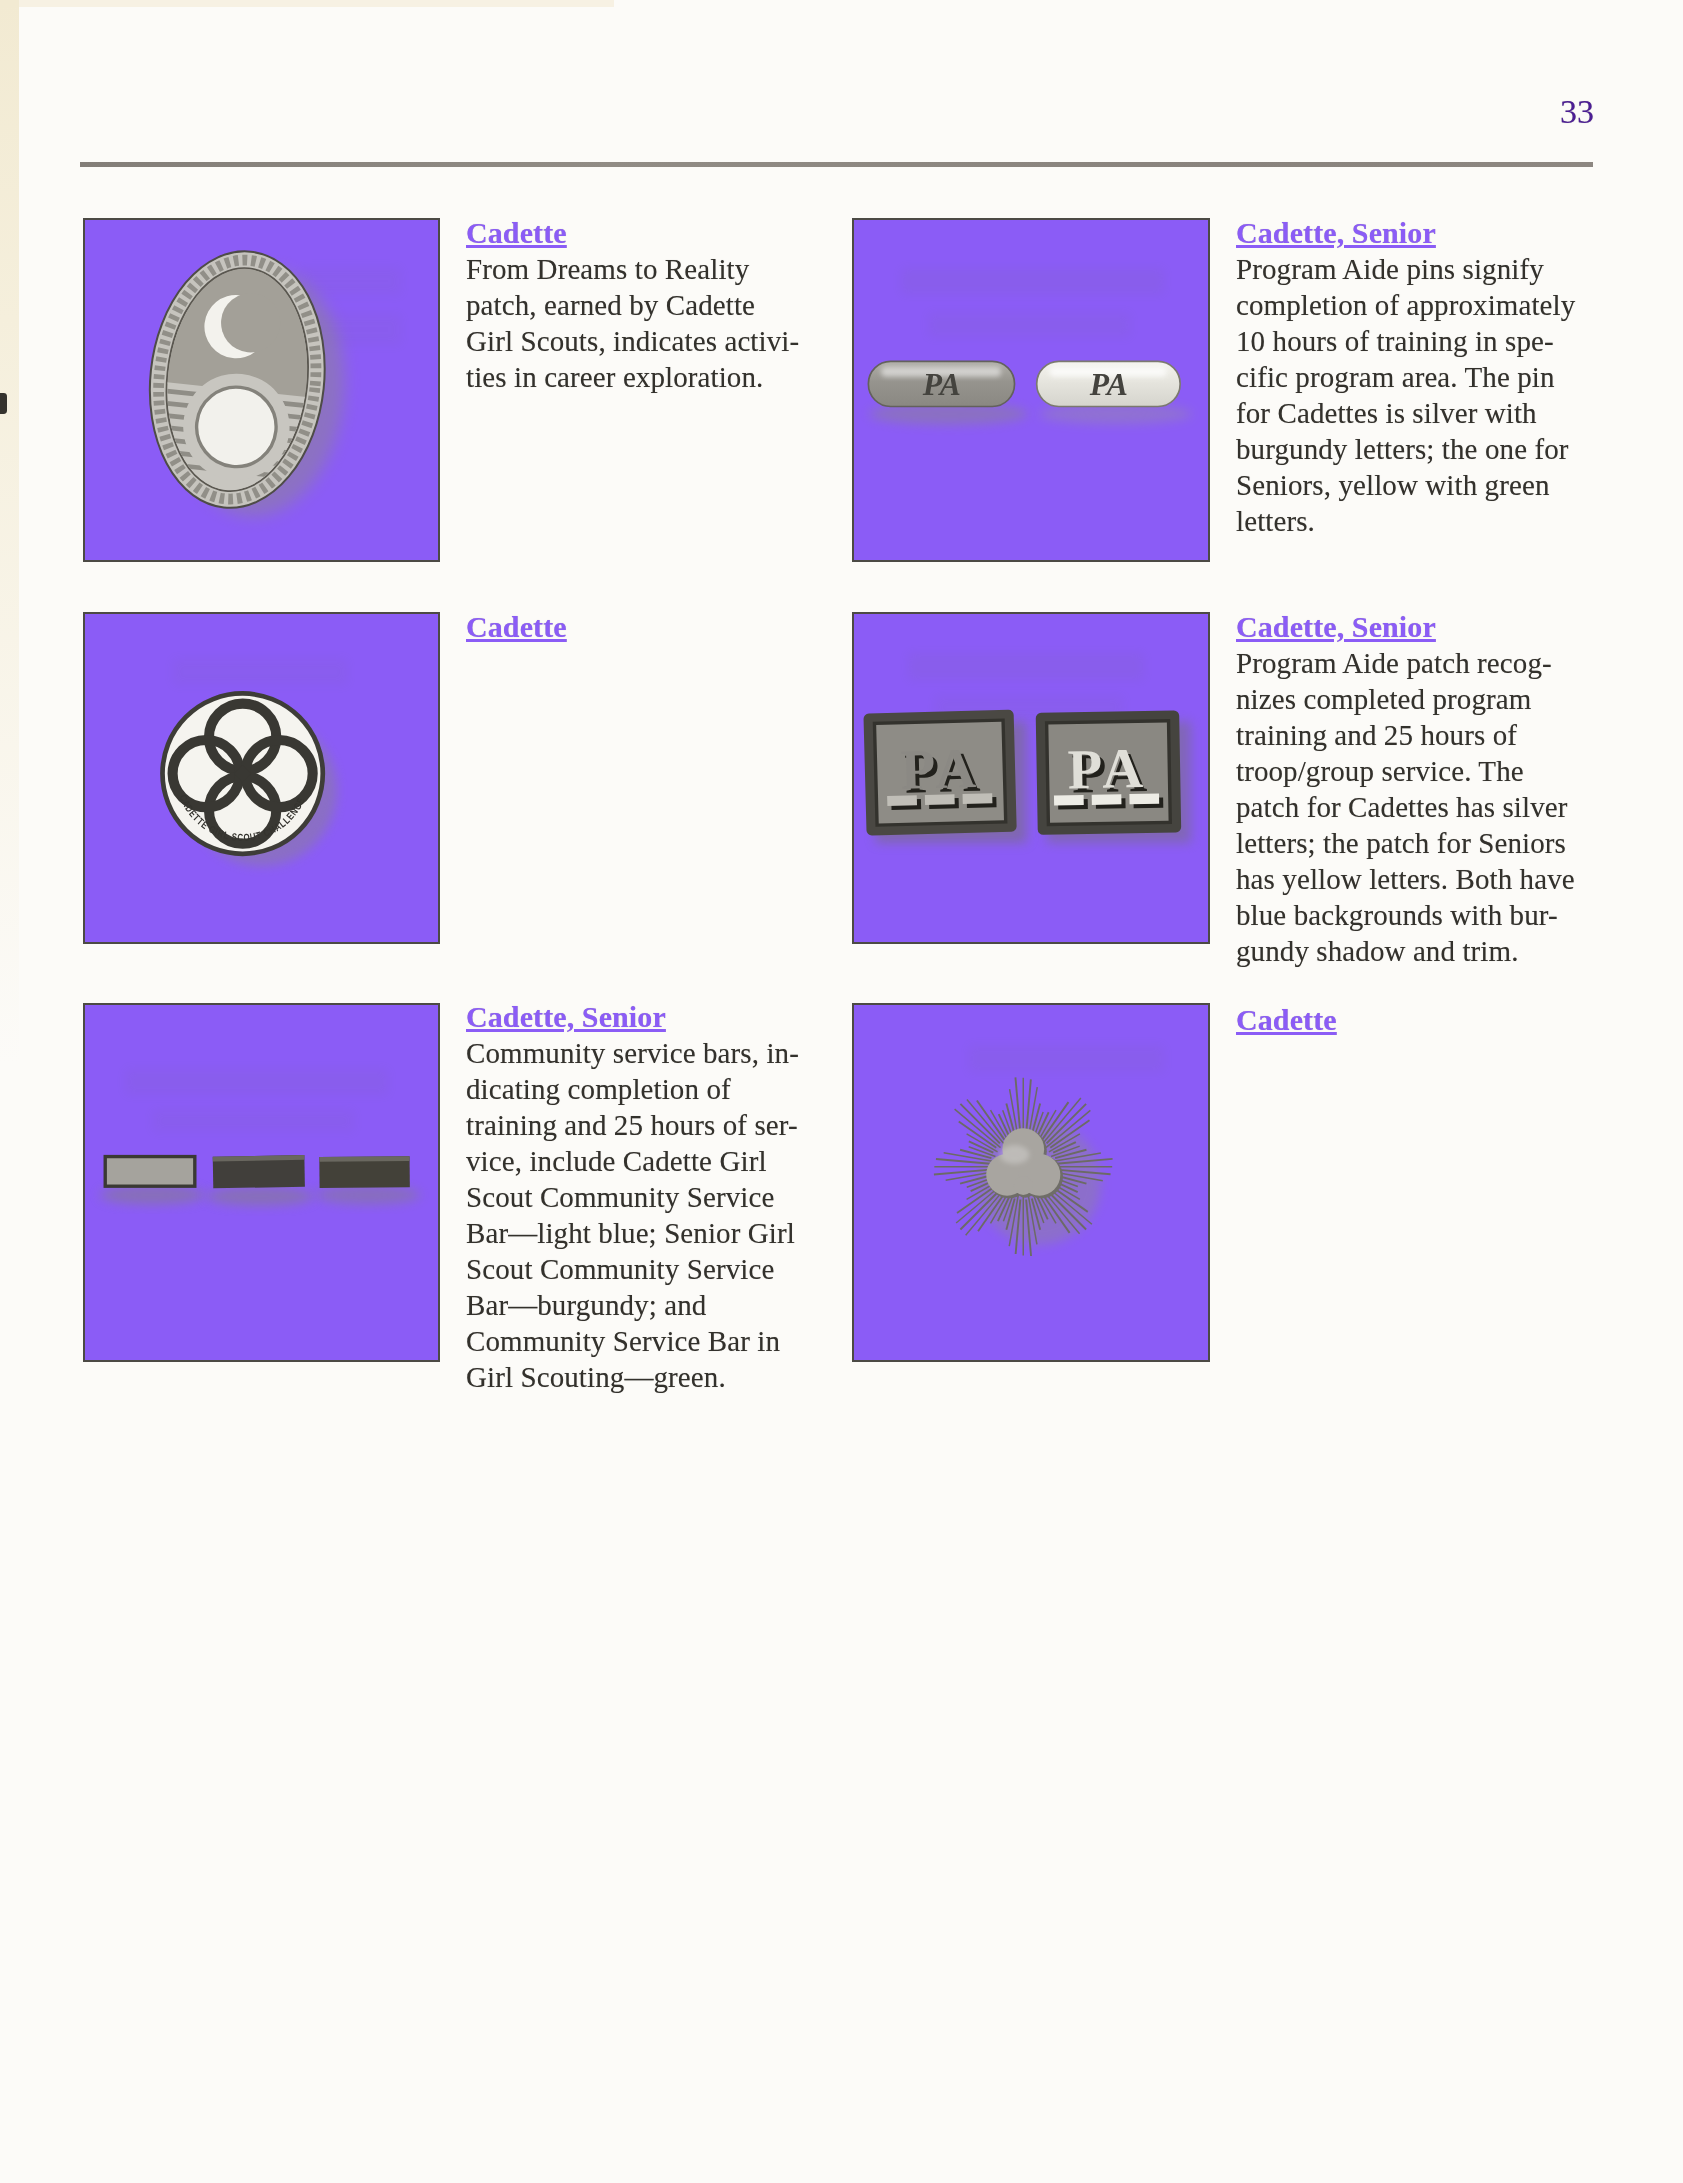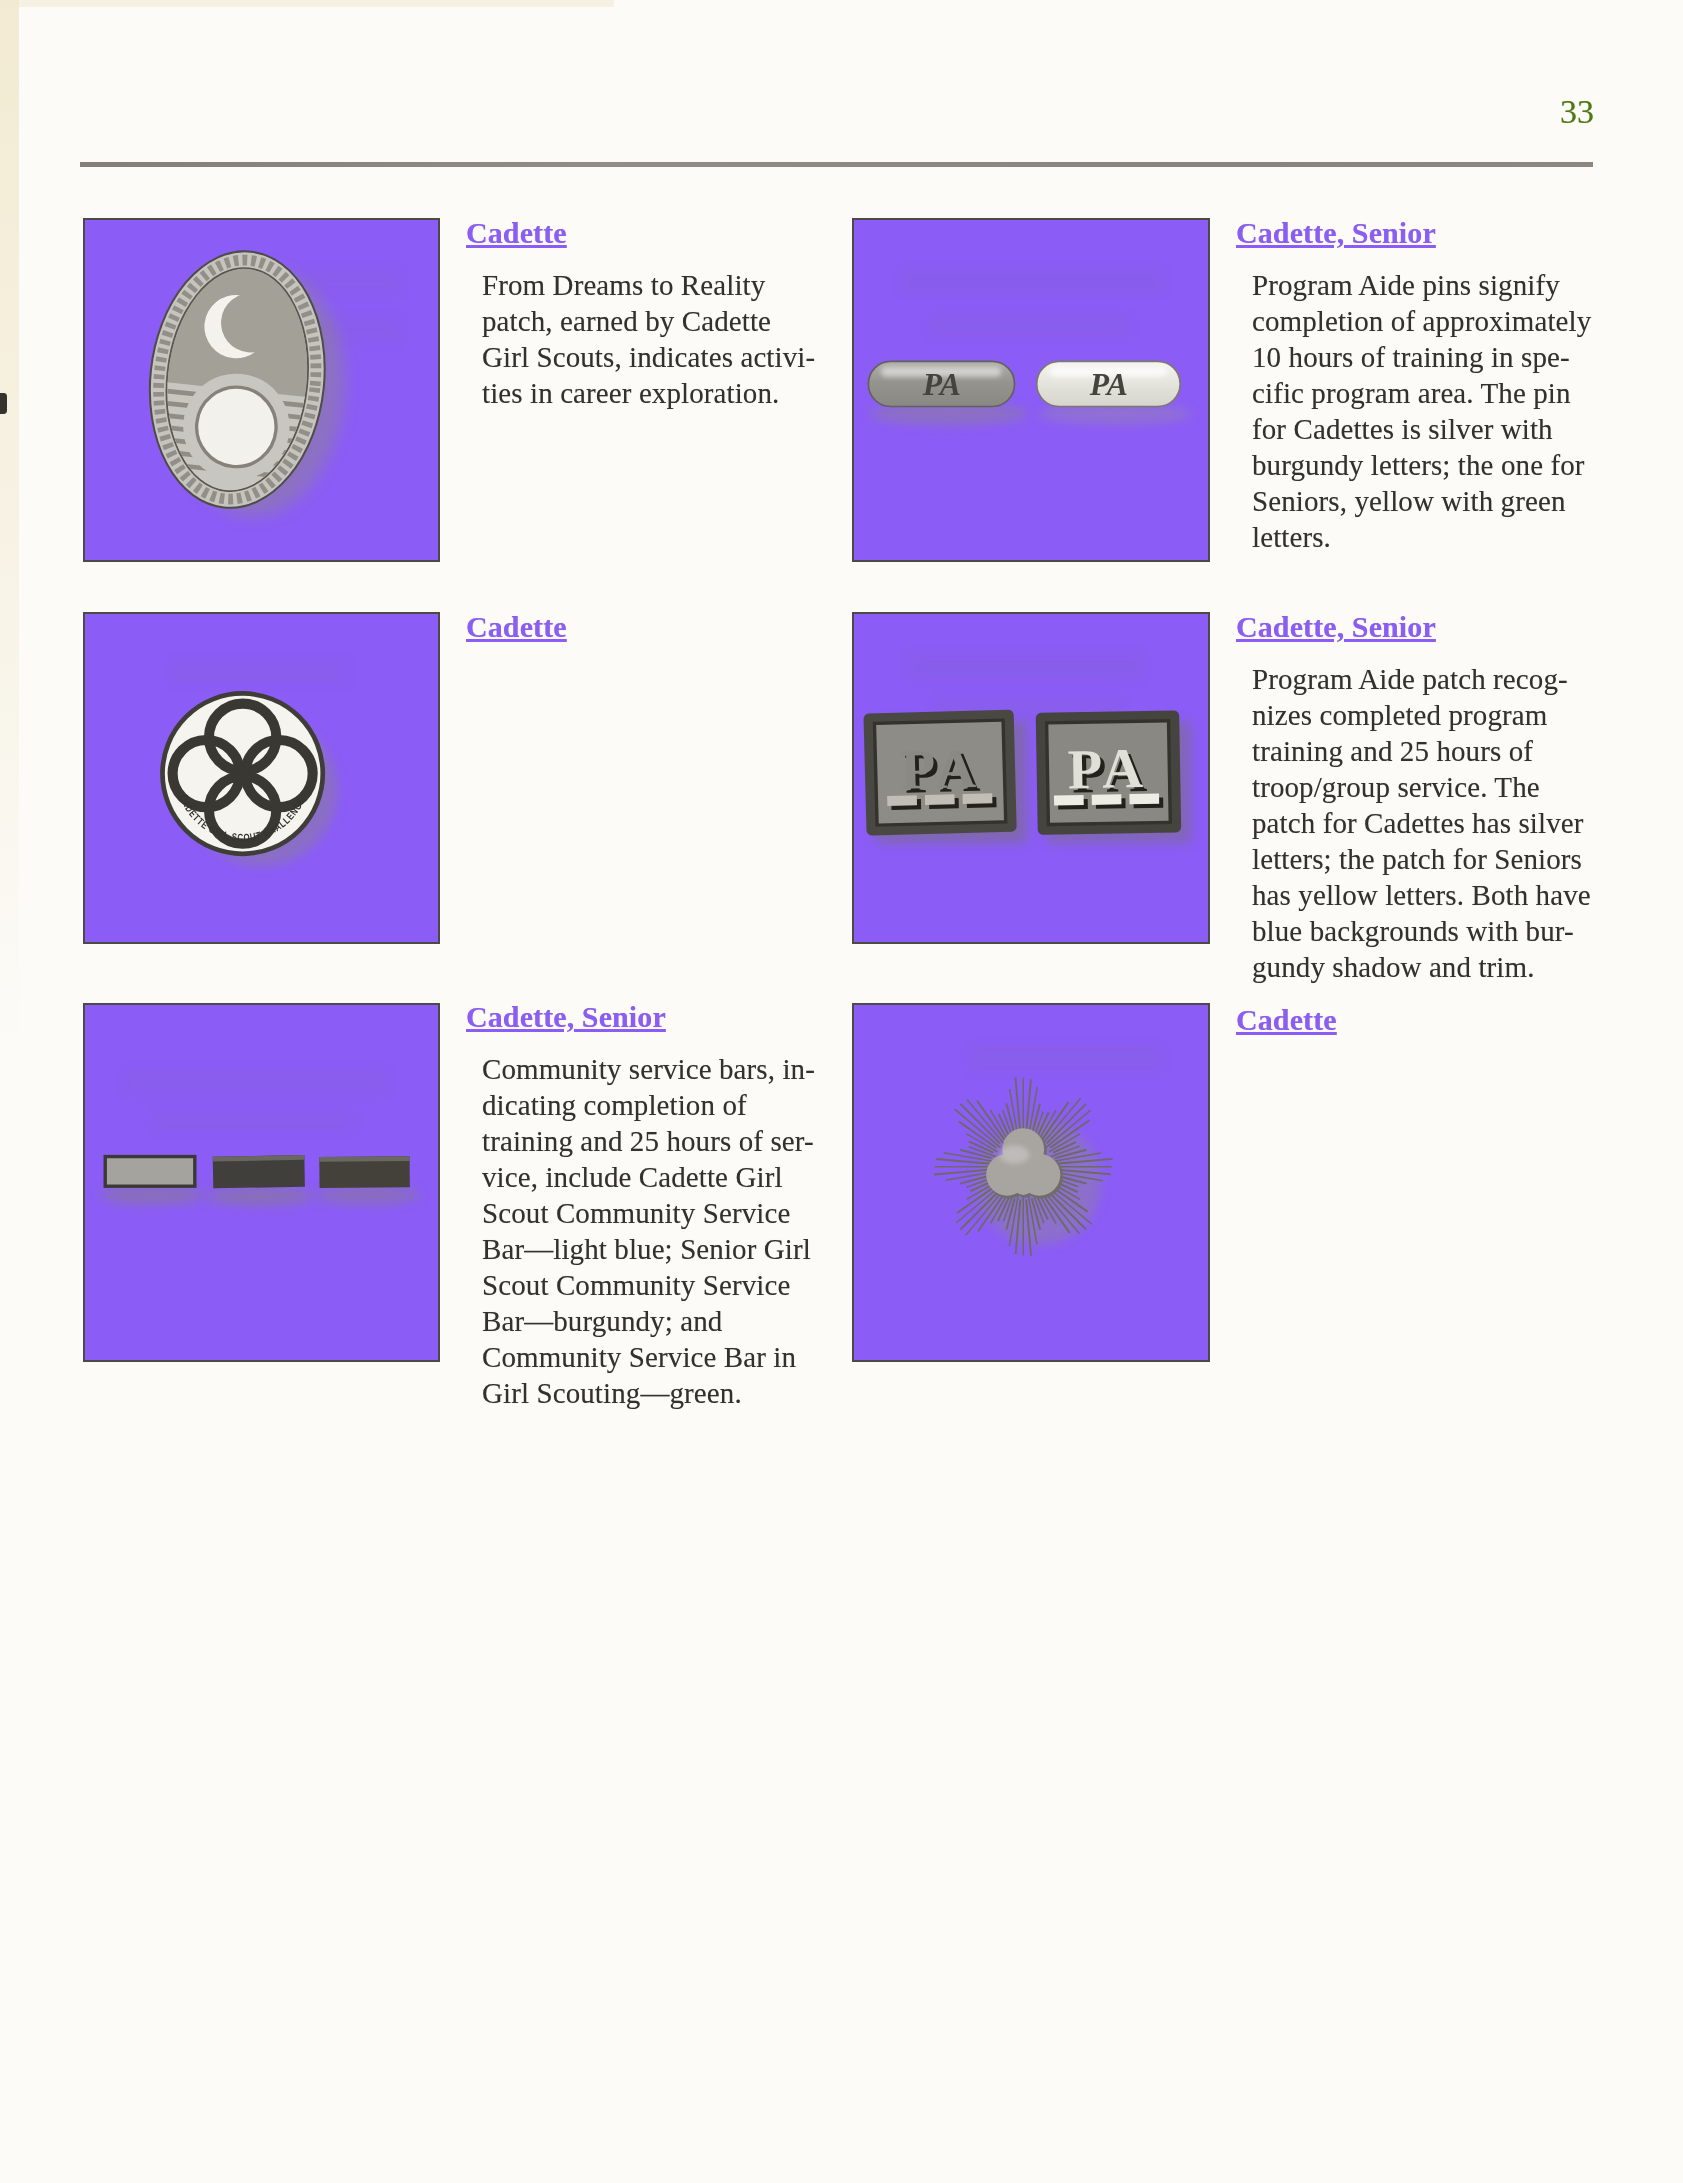--- a/index.html
+++ b/index.html
@@ -3,30 +3,30 @@
 <meta charset="utf-8">
 <style>
   html,body{margin:0;padding:0;background:#dededd;}
   .page{position:relative;width:1683px;height:2183px;background:#fcfbf8;overflow:hidden;
         font-family:"Liberation Serif",serif;color:#32302b;}
   .edge-strip{position:absolute;left:0;top:0;width:19px;height:1064px;
         background:linear-gradient(180deg,#f2ead2 0%,#f5efdc 30%,rgba(246,241,224,0) 100%);}
   .edge-top{position:absolute;left:0;top:0;width:614px;height:6.8px;background:rgba(242,234,210,.55);}
   .edge-mark{position:absolute;left:0;top:393px;width:6.8px;height:20.5px;background:#35332e;border-radius:0 3.4px 3.4px 0;}
   .page-number{position:absolute;left:1526px;top:93px;width:68px;text-align:right;
-        font-size:34px;line-height:38px;color:#4d7c0f;text-shadow:0 0 0.7px rgba(40,38,33,.4);}
+        font-size:34px;line-height:38px;color:#4c1d95;text-shadow:0 0 0.7px rgba(40,38,33,.4);}
   .rule{position:absolute;left:80px;top:162px;width:1513px;height:4.8px;
         background:linear-gradient(90deg,#837e78,#918c85 35%,#89837d 75%,#8d8781);}
   .entry{position:absolute;}
   .imgbox{position:absolute;background:#8b5cf6;border:2px solid #4c4a45;box-sizing:border-box;}
   .imgbox svg{display:block;width:100%;height:100%;}
   .entry-text{position:absolute;width:399px;font-size:29px;line-height:36px;letter-spacing:0.1px;
         text-shadow:0 0 0.7px rgba(40,38,33,.35);}
   .entry-text h3{margin:0;font-size:30px;line-height:36px;font-weight:bold;color:#8b5cf6;text-decoration:underline;}
-  .entry-text p{margin:16px;color:#33312c;}
+  .entry-text p{margin:0;color:#33312c;}
   .pa-pill-text{font-family:"Liberation Serif",serif;font-style:italic;font-weight:bold;font-size:47px;fill:#44433e;}
   .pa-patch-text{font-family:"Liberation Serif",serif;font-weight:bold;font-size:84px;letter-spacing:6px;}
   .ring-text{font-family:"Liberation Sans",sans-serif;font-weight:bold;font-size:15px;letter-spacing:1.5px;fill:#35342f;}
 </style>
 </head>
 <body>
 
 <div class="page">
 
   <svg width="0" height="0">

